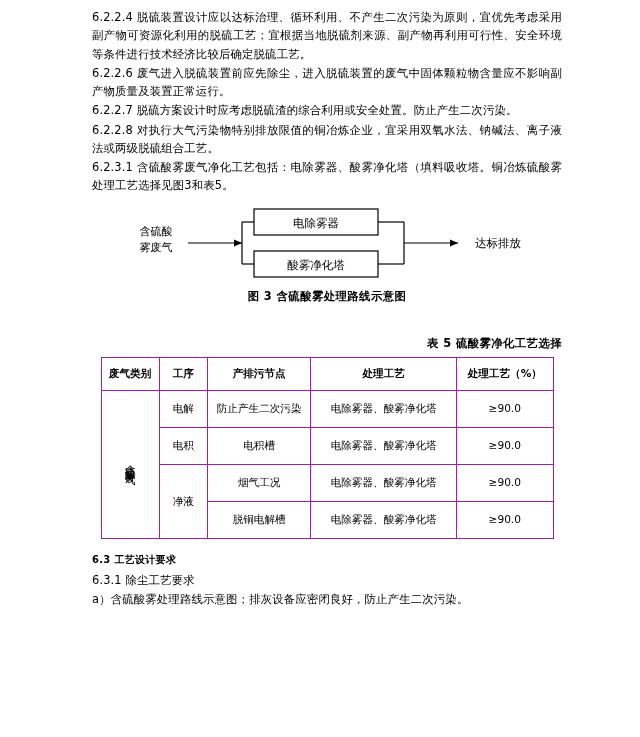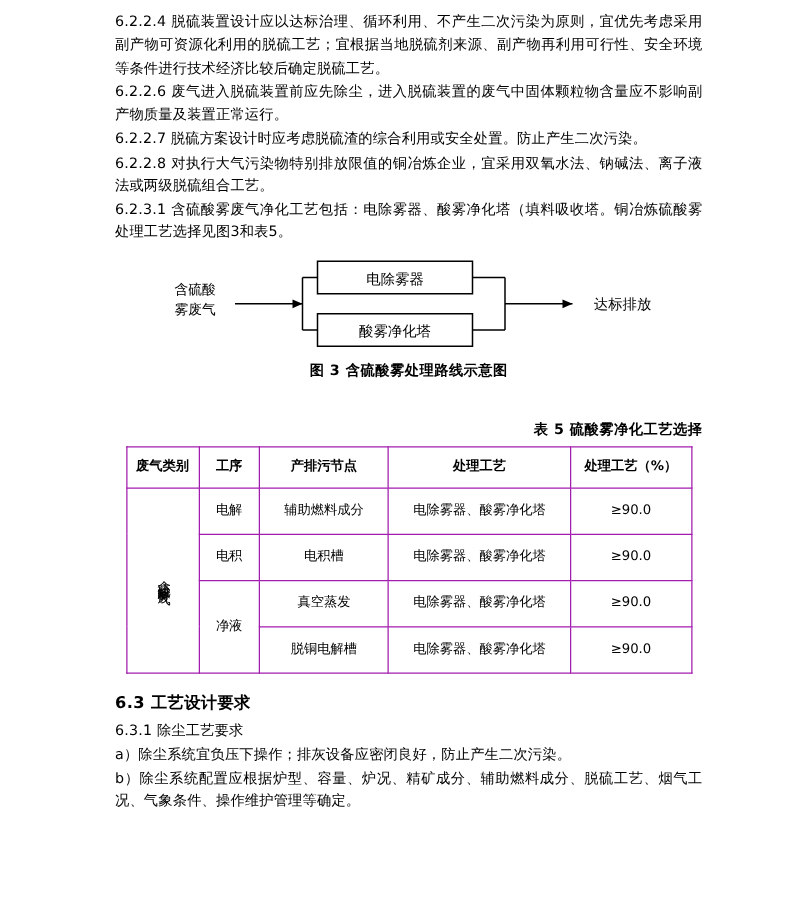--- a/index.html
+++ b/index.html
@@ -92,21 +92,21 @@
     letter-spacing: 1px;
   }
   .vert-text {
     display: inline-block;
     writing-mode: vertical-rl;
     text-orientation: upright;
     line-height: 1.45;
     letter-spacing: 2px;
   }
   .sec-head {
-    font-size: 13px;
+    font-size: 10px;
     font-weight: bold;
     margin: 14px 0 4px 0;
     letter-spacing: 0.3px;
   }
 </style>
 </head>
 <body>
 
 <div class="page">
   <div class="content">
@@ -159,43 +159,42 @@
           <th style="width:150px">处理工艺</th>
           <th style="width:96px">处理工艺（%）</th>
         </tr>
       </thead>
       <tbody>
         <tr>
           <td class="vert-label" rowspan="4">
             <span class="vert-text">含硫酸雾废气</span>
           </td>
           <td>电解</td>
-          <td>辅助燃料成分</td>
+          <td>防止产生二次污染</td>
           <td>电除雾器、酸雾净化塔</td>
           <td>≥90.0</td>
         </tr>
         <tr>
           <td>电积</td>
           <td>电积槽</td>
           <td>电除雾器、酸雾净化塔</td>
           <td>≥90.0</td>
         </tr>
         <tr>
           <td rowspan="2">净液</td>
-          <td>真空蒸发</td>
+          <td>烟气工况</td>
           <td>电除雾器、酸雾净化塔</td>
           <td>≥90.0</td>
         </tr>
         <tr>
           <td>脱铜电解槽</td>
           <td>电除雾器、酸雾净化塔</td>
           <td>≥90.0</td>
         </tr>
       </tbody>
     </table>
 
     <div class="sec-head">6.3  工艺设计要求</div>
     <p class="para">6.3.1  除尘工艺要求</p>
-    <p class="para">a）除尘系统宜负压下操作；排灰设备应密闭良好，防止产生二次污染。</p>
-    <p class="para">b）除尘系统配置应根据炉型、容量、炉况、精矿成分、辅助燃料成分、脱硫工艺、烟气工况、气象条件、操作维护管理等确定。</p>
+    <p class="para">a）含硫酸雾处理路线示意图；排灰设备应密闭良好，防止产生二次污染。</p>
 
   </div>
 </div>
 
 </body></html>

